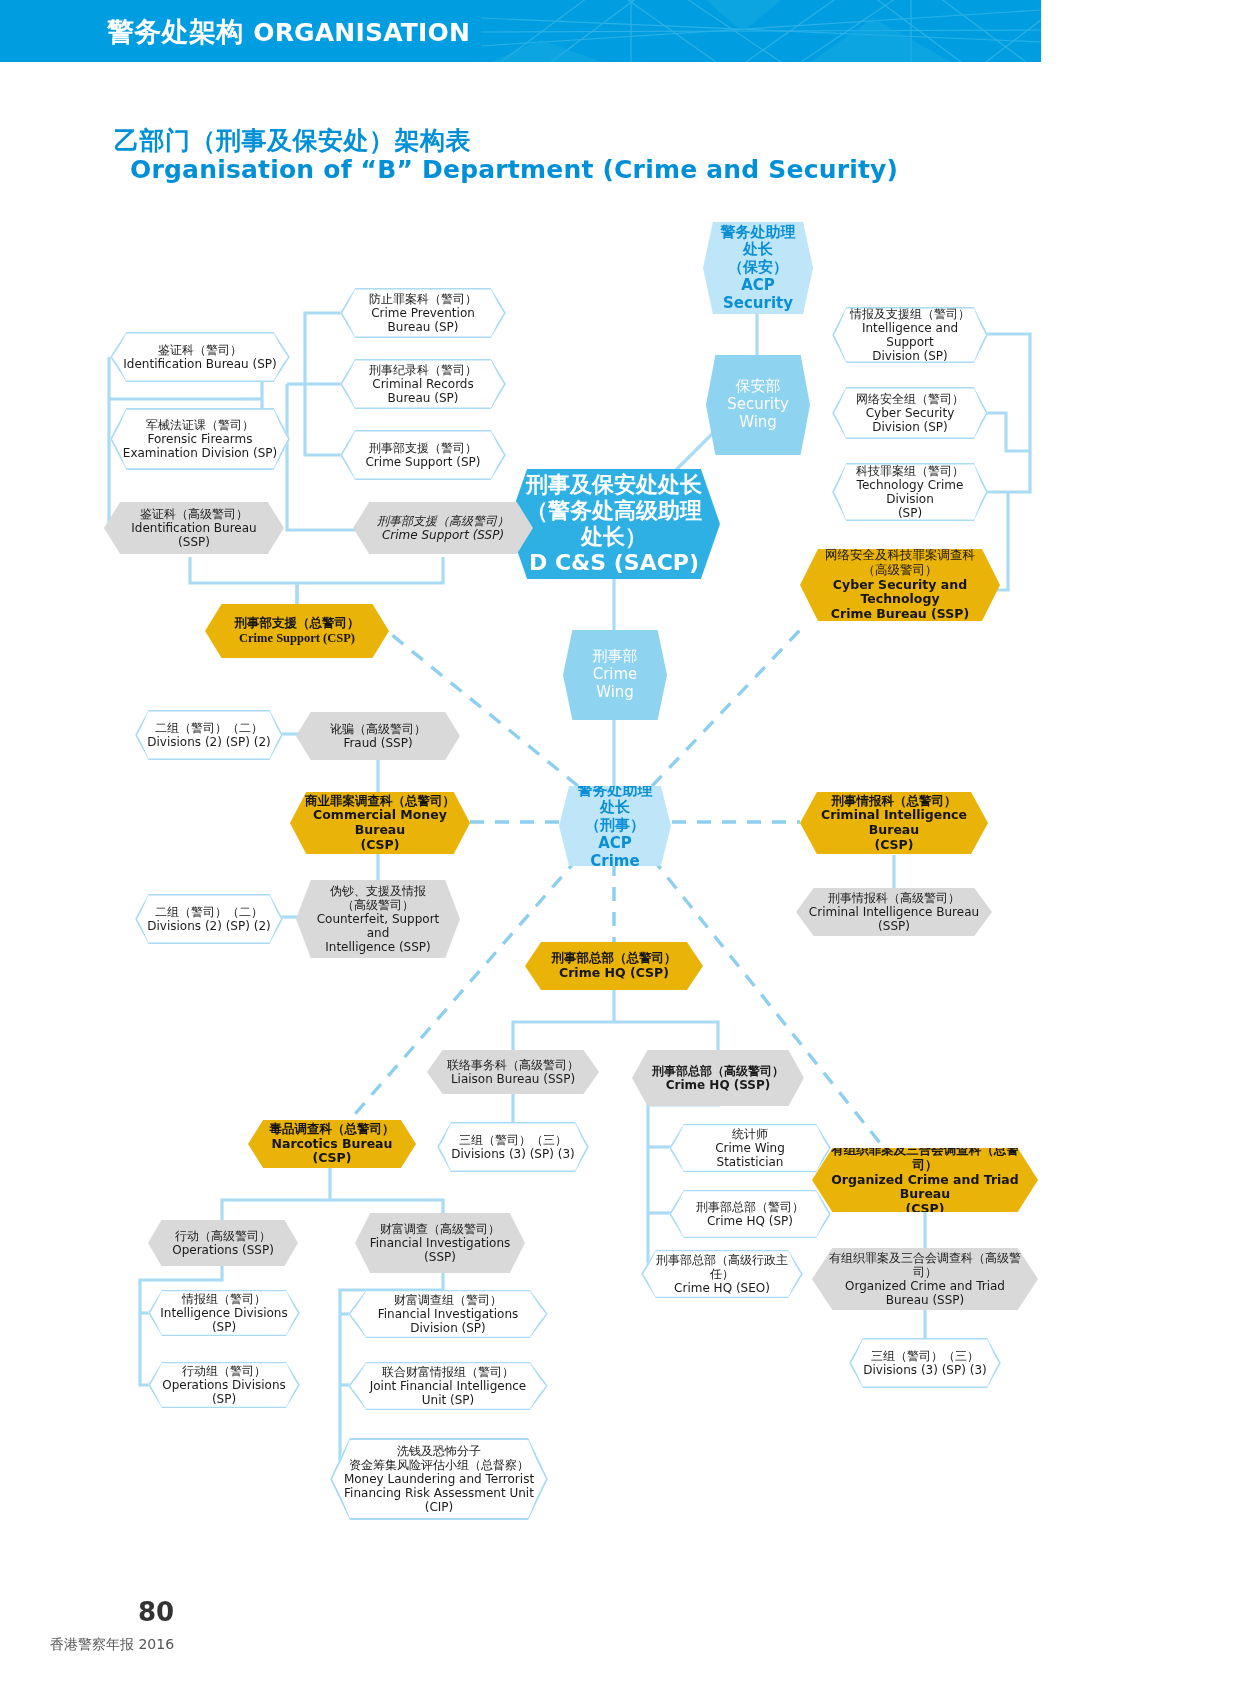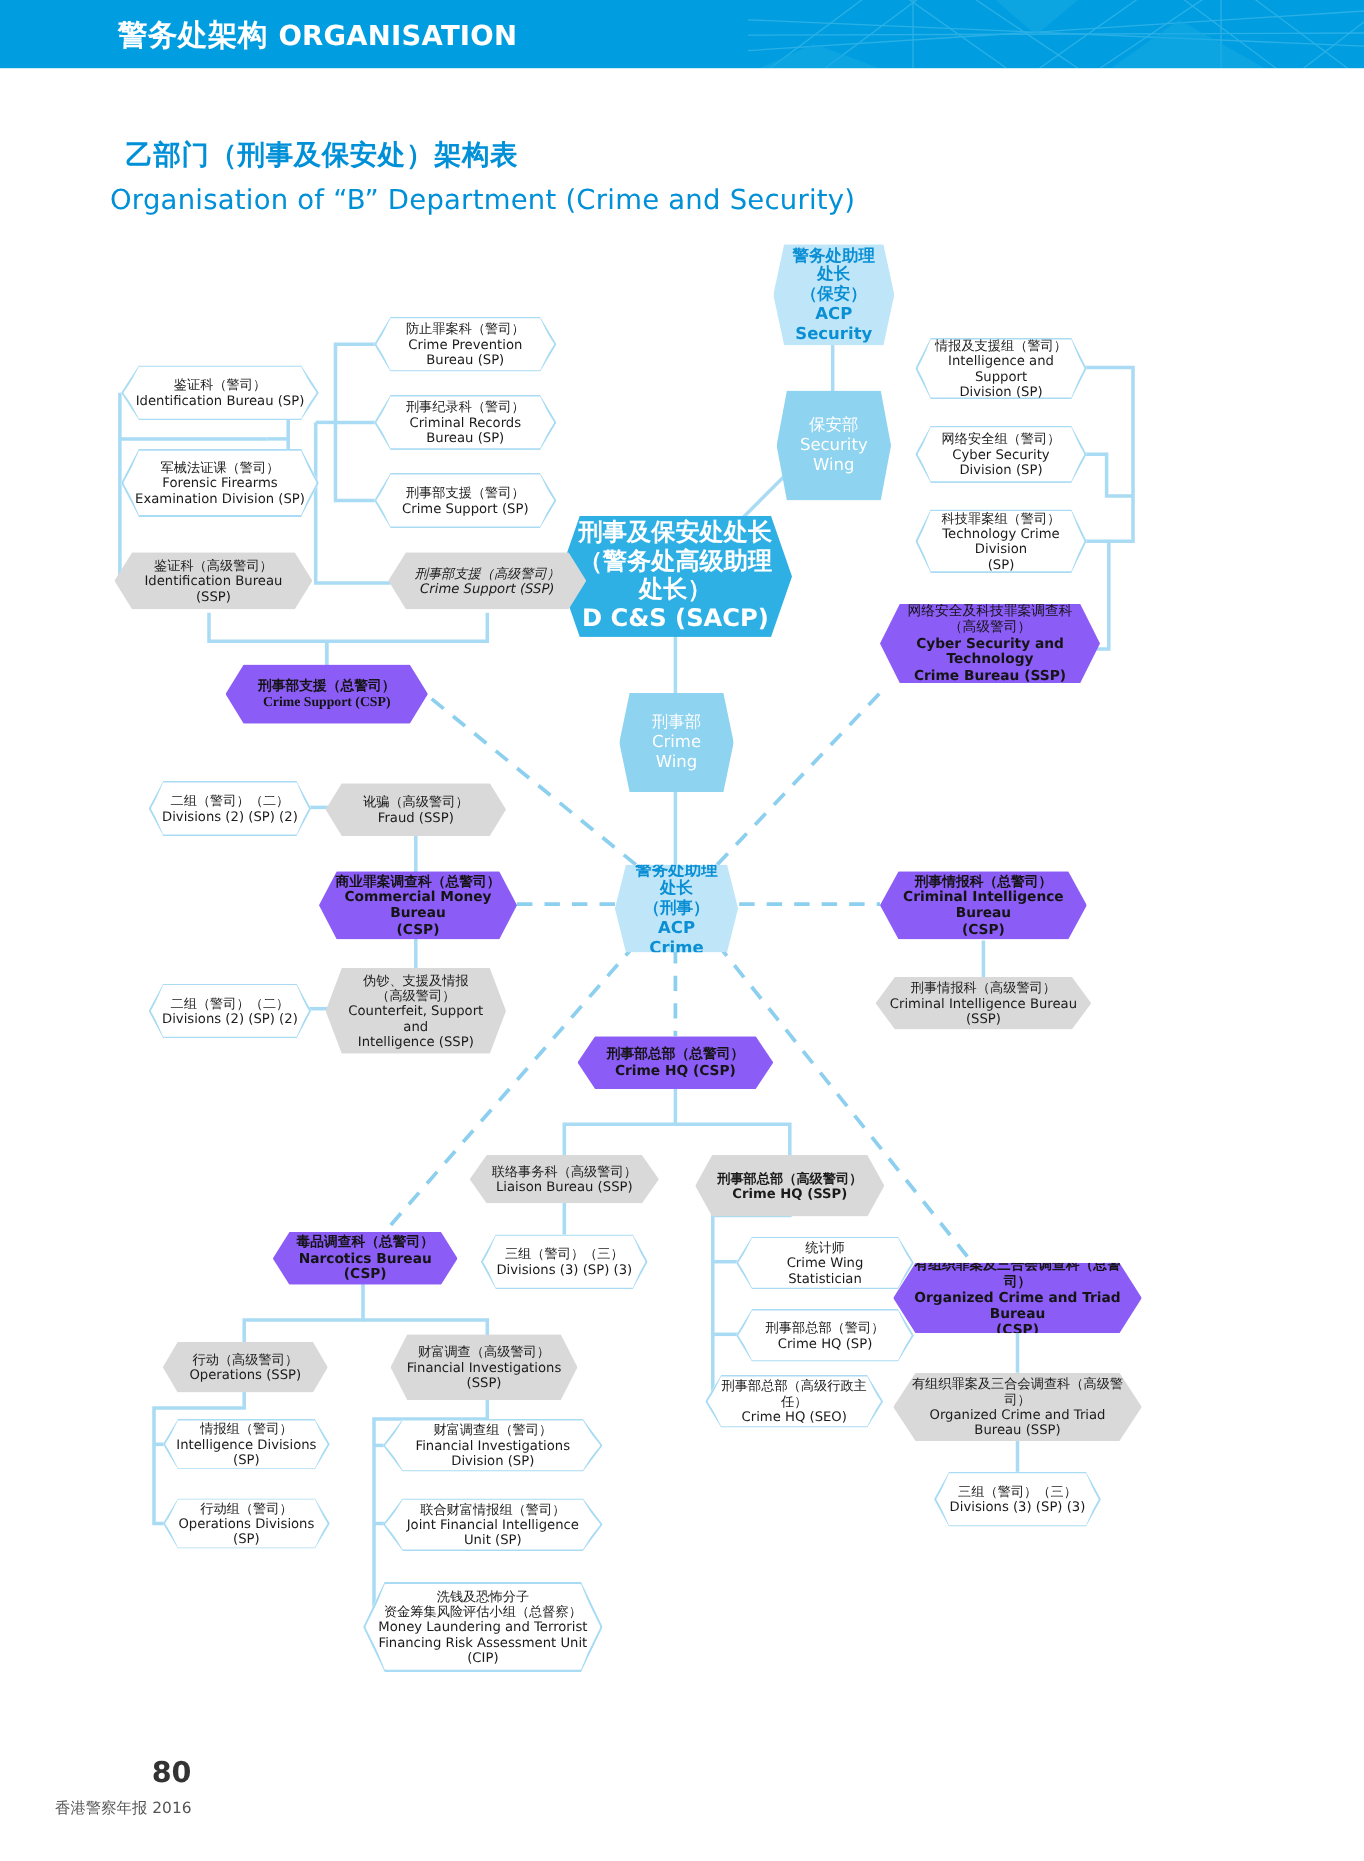--- a/index.html
+++ b/index.html
@@ -3,41 +3,41 @@
 <meta charset="utf-8">
 <style>
   html,body{margin:0;padding:0;}
   body{
     width:1240px;height:1692px;position:relative;background:#ffffff;
     font-family:"DejaVu Sans","Liberation Sans",sans-serif;
     overflow:hidden;
   }
   
   #header-banner{
-    position:absolute;left:0;top:0;width:1240px;height:62px;
+    position:absolute;left:0;top:0;width:1041px;height:62px;
     background:#009ee0;overflow:hidden;
   }
   #header-banner .deco{
     position:absolute;right:0;top:0;width:560px;height:62px;opacity:.45;
   }
   #header-title{
     position:absolute;left:107px;top:14px;
     color:#ffffff;font-size:27px;font-weight:bold;letter-spacing:.3px;
     white-space:nowrap;
   }
   #header-title .en{font-size:25px;font-weight:bold;letter-spacing:.2px;}
 
   
   #page-title-cn{
     position:absolute;left:114px;top:124px;color:#0090d8;
     font-size:25px;font-weight:bold;white-space:nowrap;letter-spacing:.5px;
   }
   #page-title-en{
-    position:absolute;left:100px;top:155px;color:#0090d8;
-    font-size:25px;font-weight:normal;white-space:nowrap;letter-spacing:.2px;margin-top:12px;
+    position:absolute;left:130px;top:155px;color:#0090d8;
+    font-size:25px;font-weight:bold;white-space:nowrap;letter-spacing:.2px;
   }
 
   
   #footer{
     position:absolute;left:50px;bottom:38px;display:flex;align-items:flex-end;gap:12px;flex-direction:column;
   }
   #footer .pageno{color:#333;font-size:26px;font-weight:bold;line-height:1;}
   #footer .ftxt{color:#555;font-size:14px;line-height:1;padding-bottom:3px;}
 
   
@@ -61,21 +61,21 @@
     content:"";position:absolute;inset:0;
     background:#a9dcf4;
     clip-path:polygon(0% 50%, 9% 0%, 91% 0%, 100% 50%, 91% 100%, 9% 100%,
                       9% 100%, 9% 97.2%, 91% 97.2%, 98% 50%, 91% 2.8%, 9% 2.8%, 2% 50%, 9% 97.2%, 9% 100%);
     z-index:-1;
   }
   .v-outline .inner{position:absolute;inset:2px;background:#fff;
     clip-path:polygon(0% 50%, 9% 0%, 91% 0%, 100% 50%, 91% 100%, 9% 100%);z-index:-1;}
 
   .v-grey{background:#d9d9d9;color:#1a1a1a;font-size:12px;}
-  .v-lightblue{background:#8b5cf6;color:#141414;font-size:12.5px;}
+  .v-lightblue{background:#eab308;color:#141414;font-size:12.5px;}
   .v-midblue{background:#8ed3ef;color:#ffffff;font-size:15px;}
   .v-midblue-t{background:#bfe6f8;color:#0a8fd4;font-size:15px;}
   .v-deepblue{background:#2eb0e4;color:#ffffff;font-size:22px;}
   .bold .cn,.bold .en{font-weight:bold;}
 </style>
 </head>
 <body>
 
 <div id="header-banner">
   <svg class="deco" viewBox="0 0 560 62" preserveAspectRatio="none">

